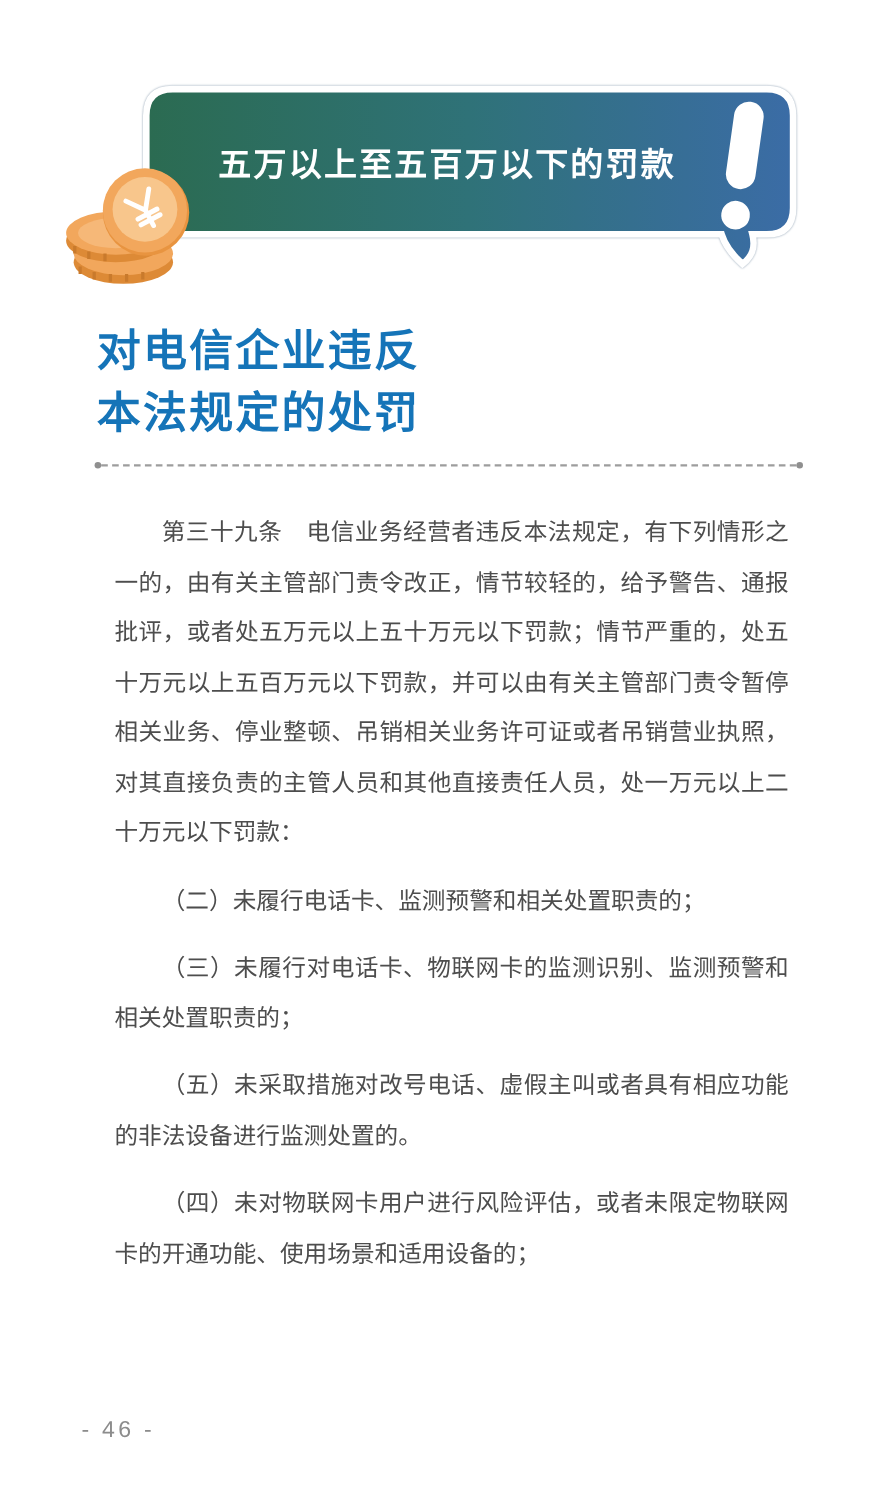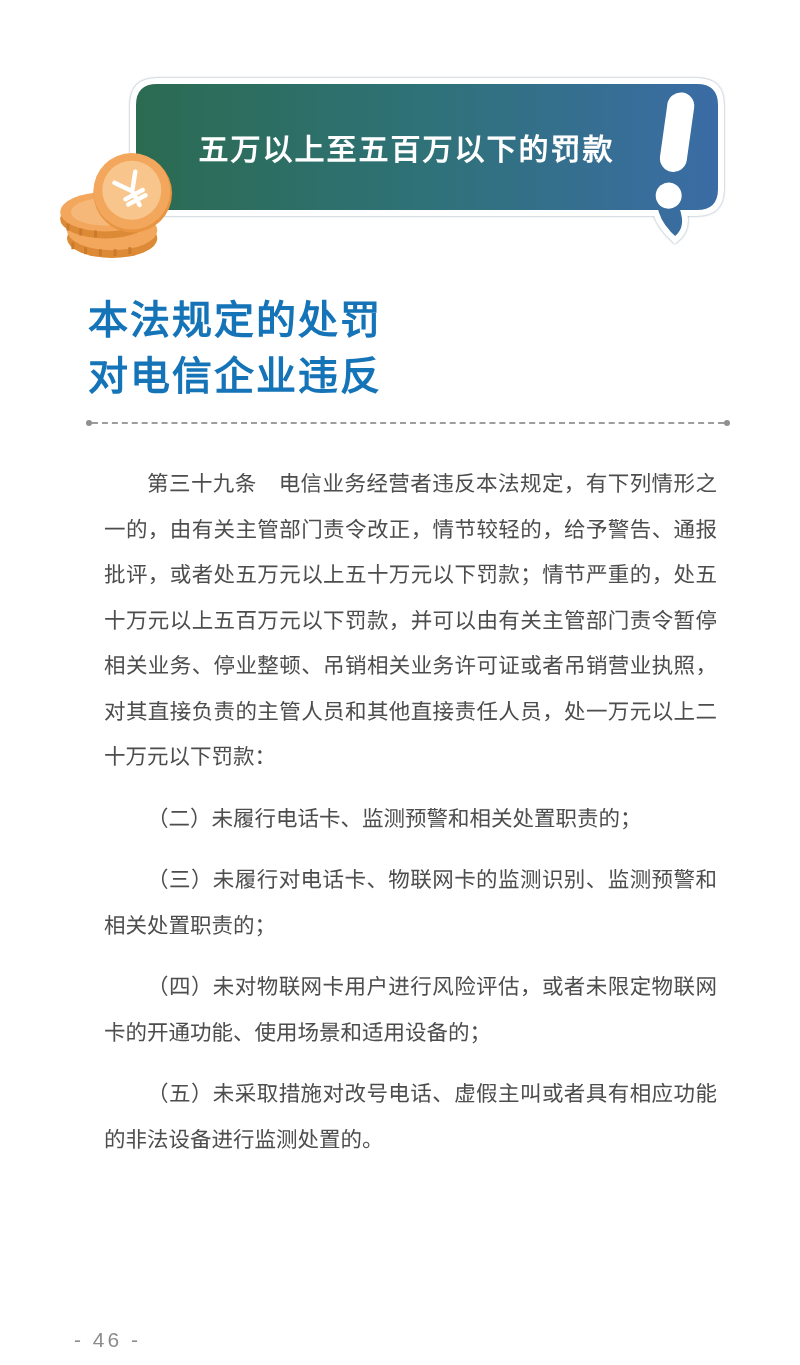--- a/index.html
+++ b/index.html
@@ -124,21 +124,20 @@
   }
 
   
   .page-number {
     position: absolute;
     left: 74px;
     top: 1288px;
     font-size: 21px;
     letter-spacing: 3px;
     color: #8c8c8c;
-    margin-top: 40px;
   }
 </style>
 </head>
 <body>
 
 <div class="page">
 
   <div class="banner-wrap">
     <svg class="bubble-svg" width="600" height="170" viewBox="0 0 600 170">
       <defs>
@@ -178,29 +177,29 @@
 
     <circle cx="78" cy="42" r="40" fill="#E89440"></circle>
     <circle cx="77" cy="40" r="39" fill="#F2A75C"></circle>
     <circle cx="77" cy="39" r="30" fill="#F8C68C"></circle>
     <g transform="translate(77,39) rotate(-28)" stroke="#ffffff" stroke-width="4.5" stroke-linecap="round" fill="none">
       <path d="M -12 -15 L 0 1 M 12 -15 L 0 1 M 0 1 L 0 17 M -10 5 L 10 5 M -10 11 L 10 11"></path>
     </g>
   </svg>
 
   <div class="heading">
+    <div>对电信企业违反</div>
     <div>本法规定的处罚</div>
-    <div>对电信企业违反</div>
   </div>
 
   <div class="divider"></div>
 
   <div class="article">
     <p>第三十九条　电信业务经营者违反本法规定，有下列情形之一的，由有关主管部门责令改正，情节较轻的，给予警告、通报批评，或者处五万元以上五十万元以下罚款；情节严重的，处五十万元以上五百万元以下罚款，并可以由有关主管部门责令暂停相关业务、停业整顿、吊销相关业务许可证或者吊销营业执照，对其直接负责的主管人员和其他直接责任人员，处一万元以上二十万元以下罚款：</p>
     <p>（二）未履行电话卡、监测预警和相关处置职责的；</p>
     <p>（三）未履行对电话卡、物联网卡的监测识别、监测预警和相关处置职责的；</p>
+    <p>（五）未采取措施对改号电话、虚假主叫或者具有相应功能的非法设备进行监测处置的。</p>
     <p>（四）未对物联网卡用户进行风险评估，或者未限定物联网卡的开通功能、使用场景和适用设备的；</p>
-    <p>（五）未采取措施对改号电话、虚假主叫或者具有相应功能的非法设备进行监测处置的。</p>
   </div>
 
   <div class="page-number">- 46 -</div>
 
 </div>
 
 </body></html>

